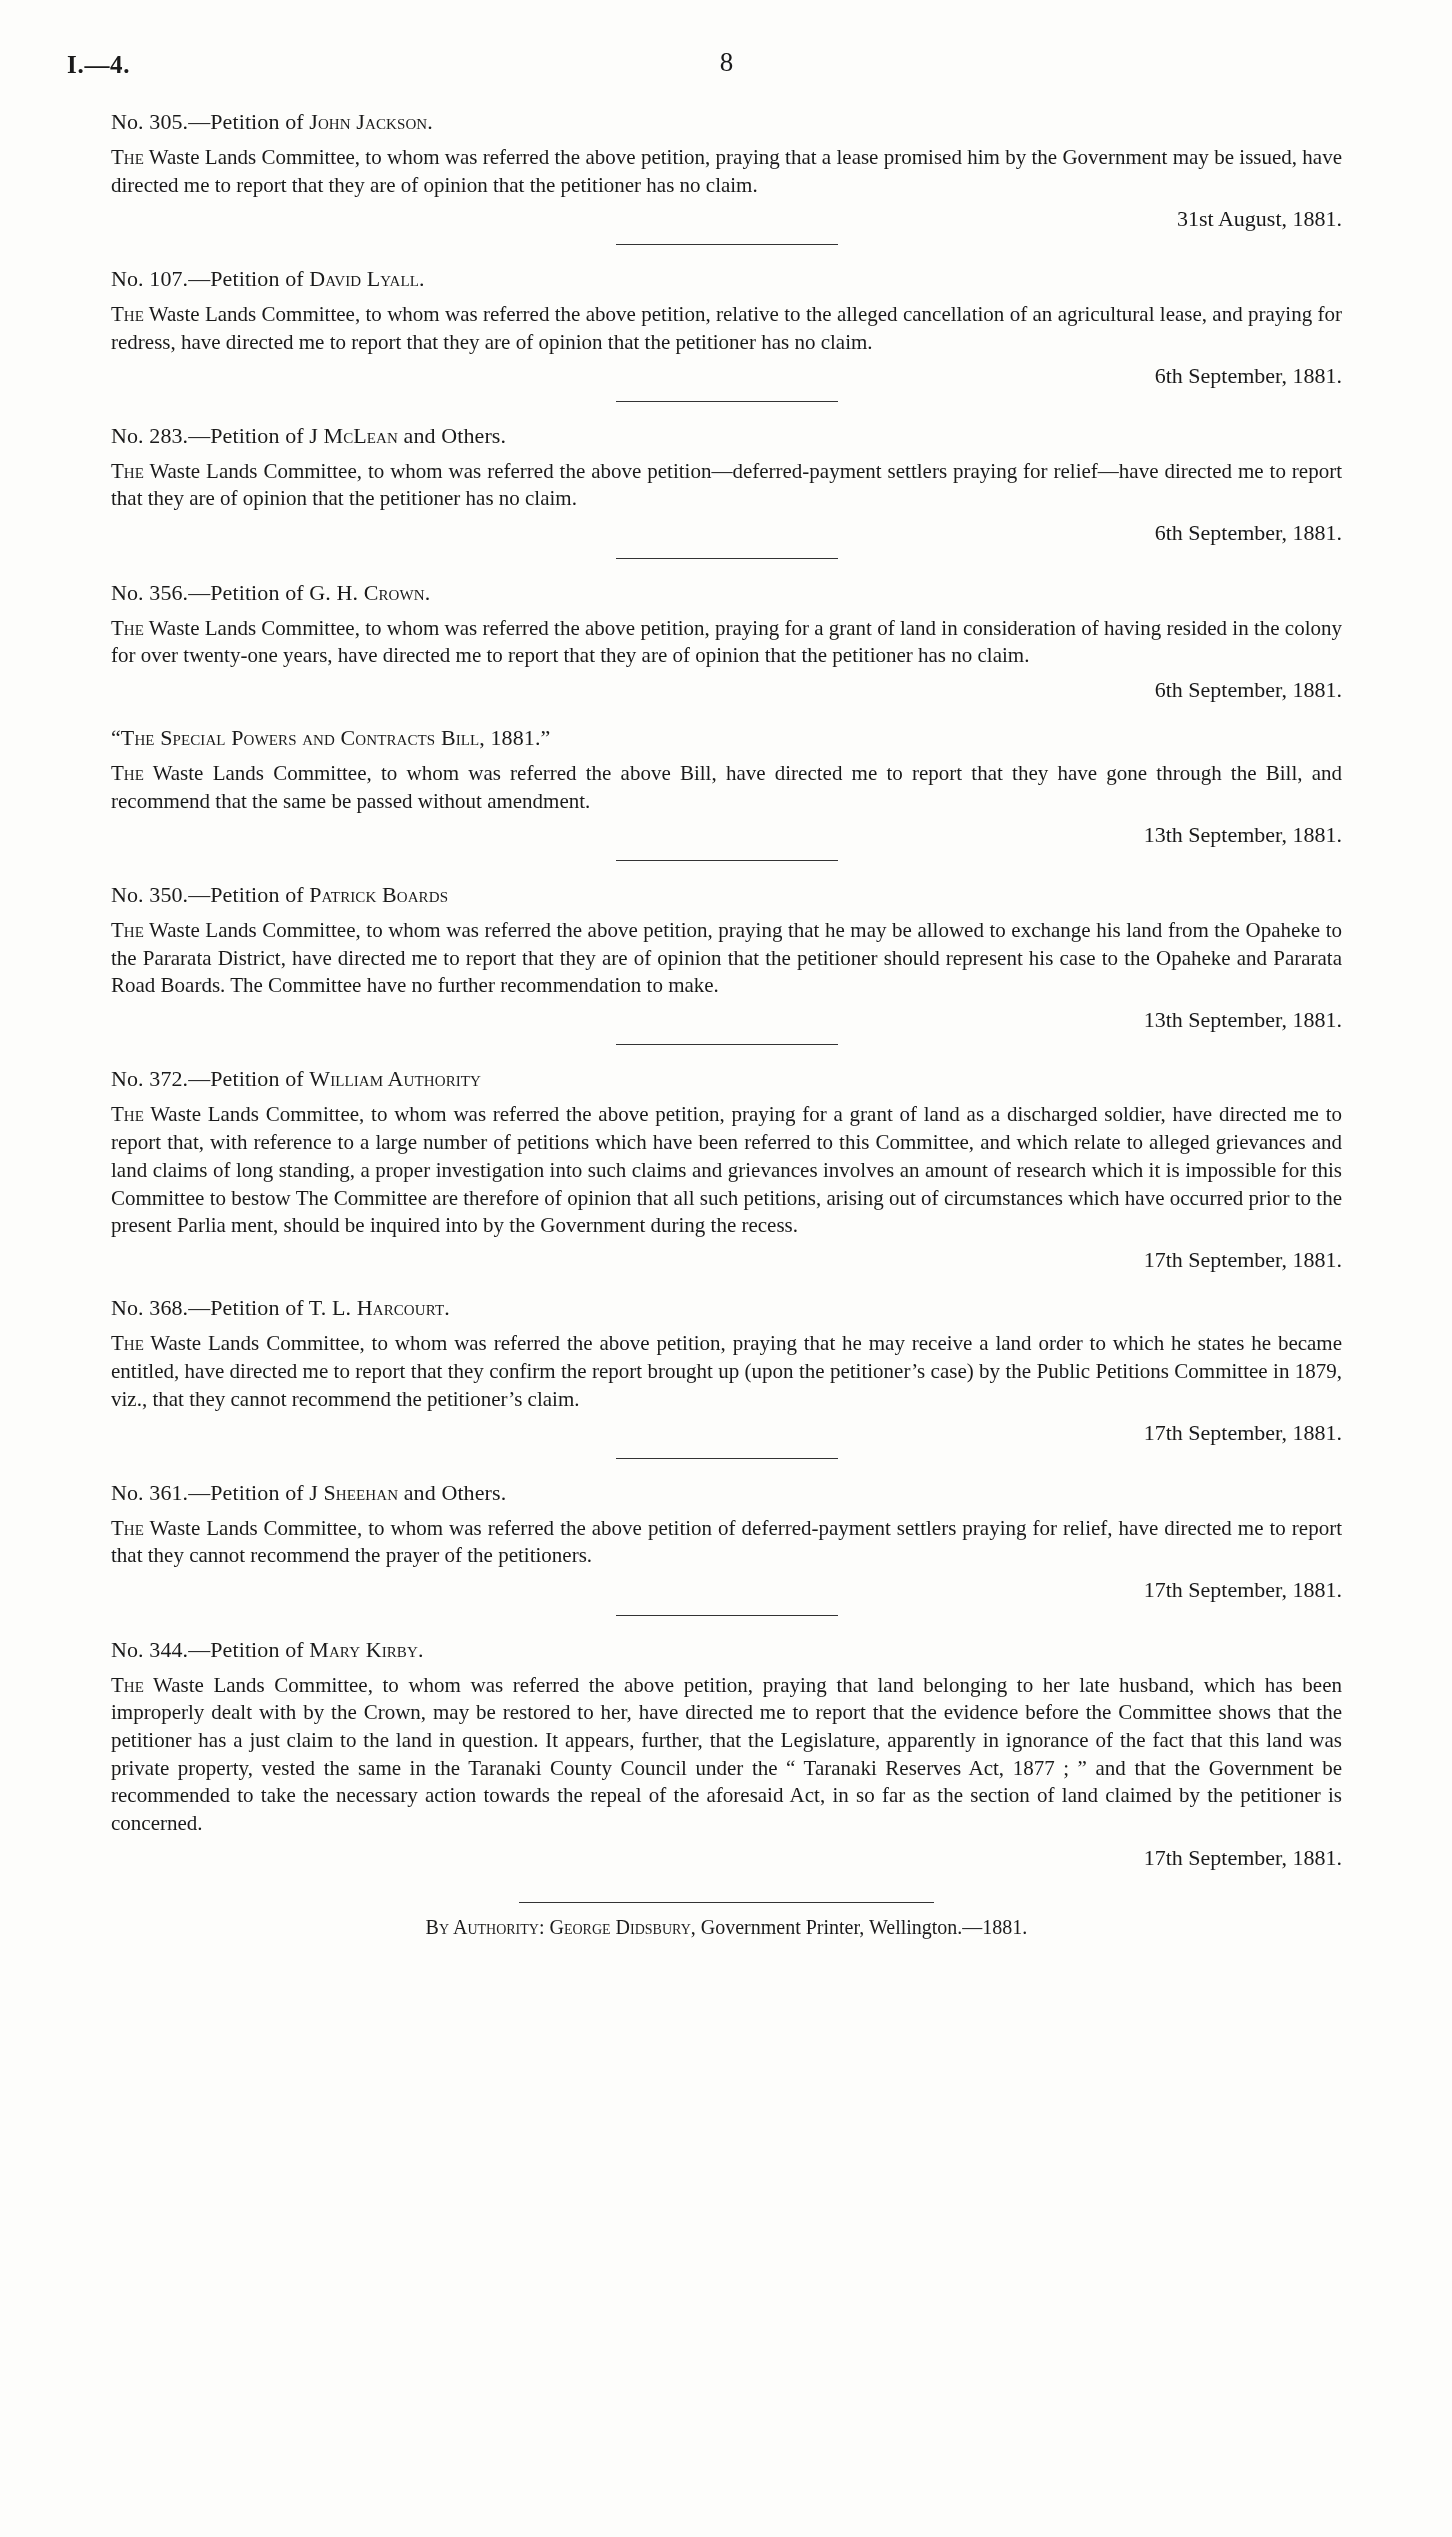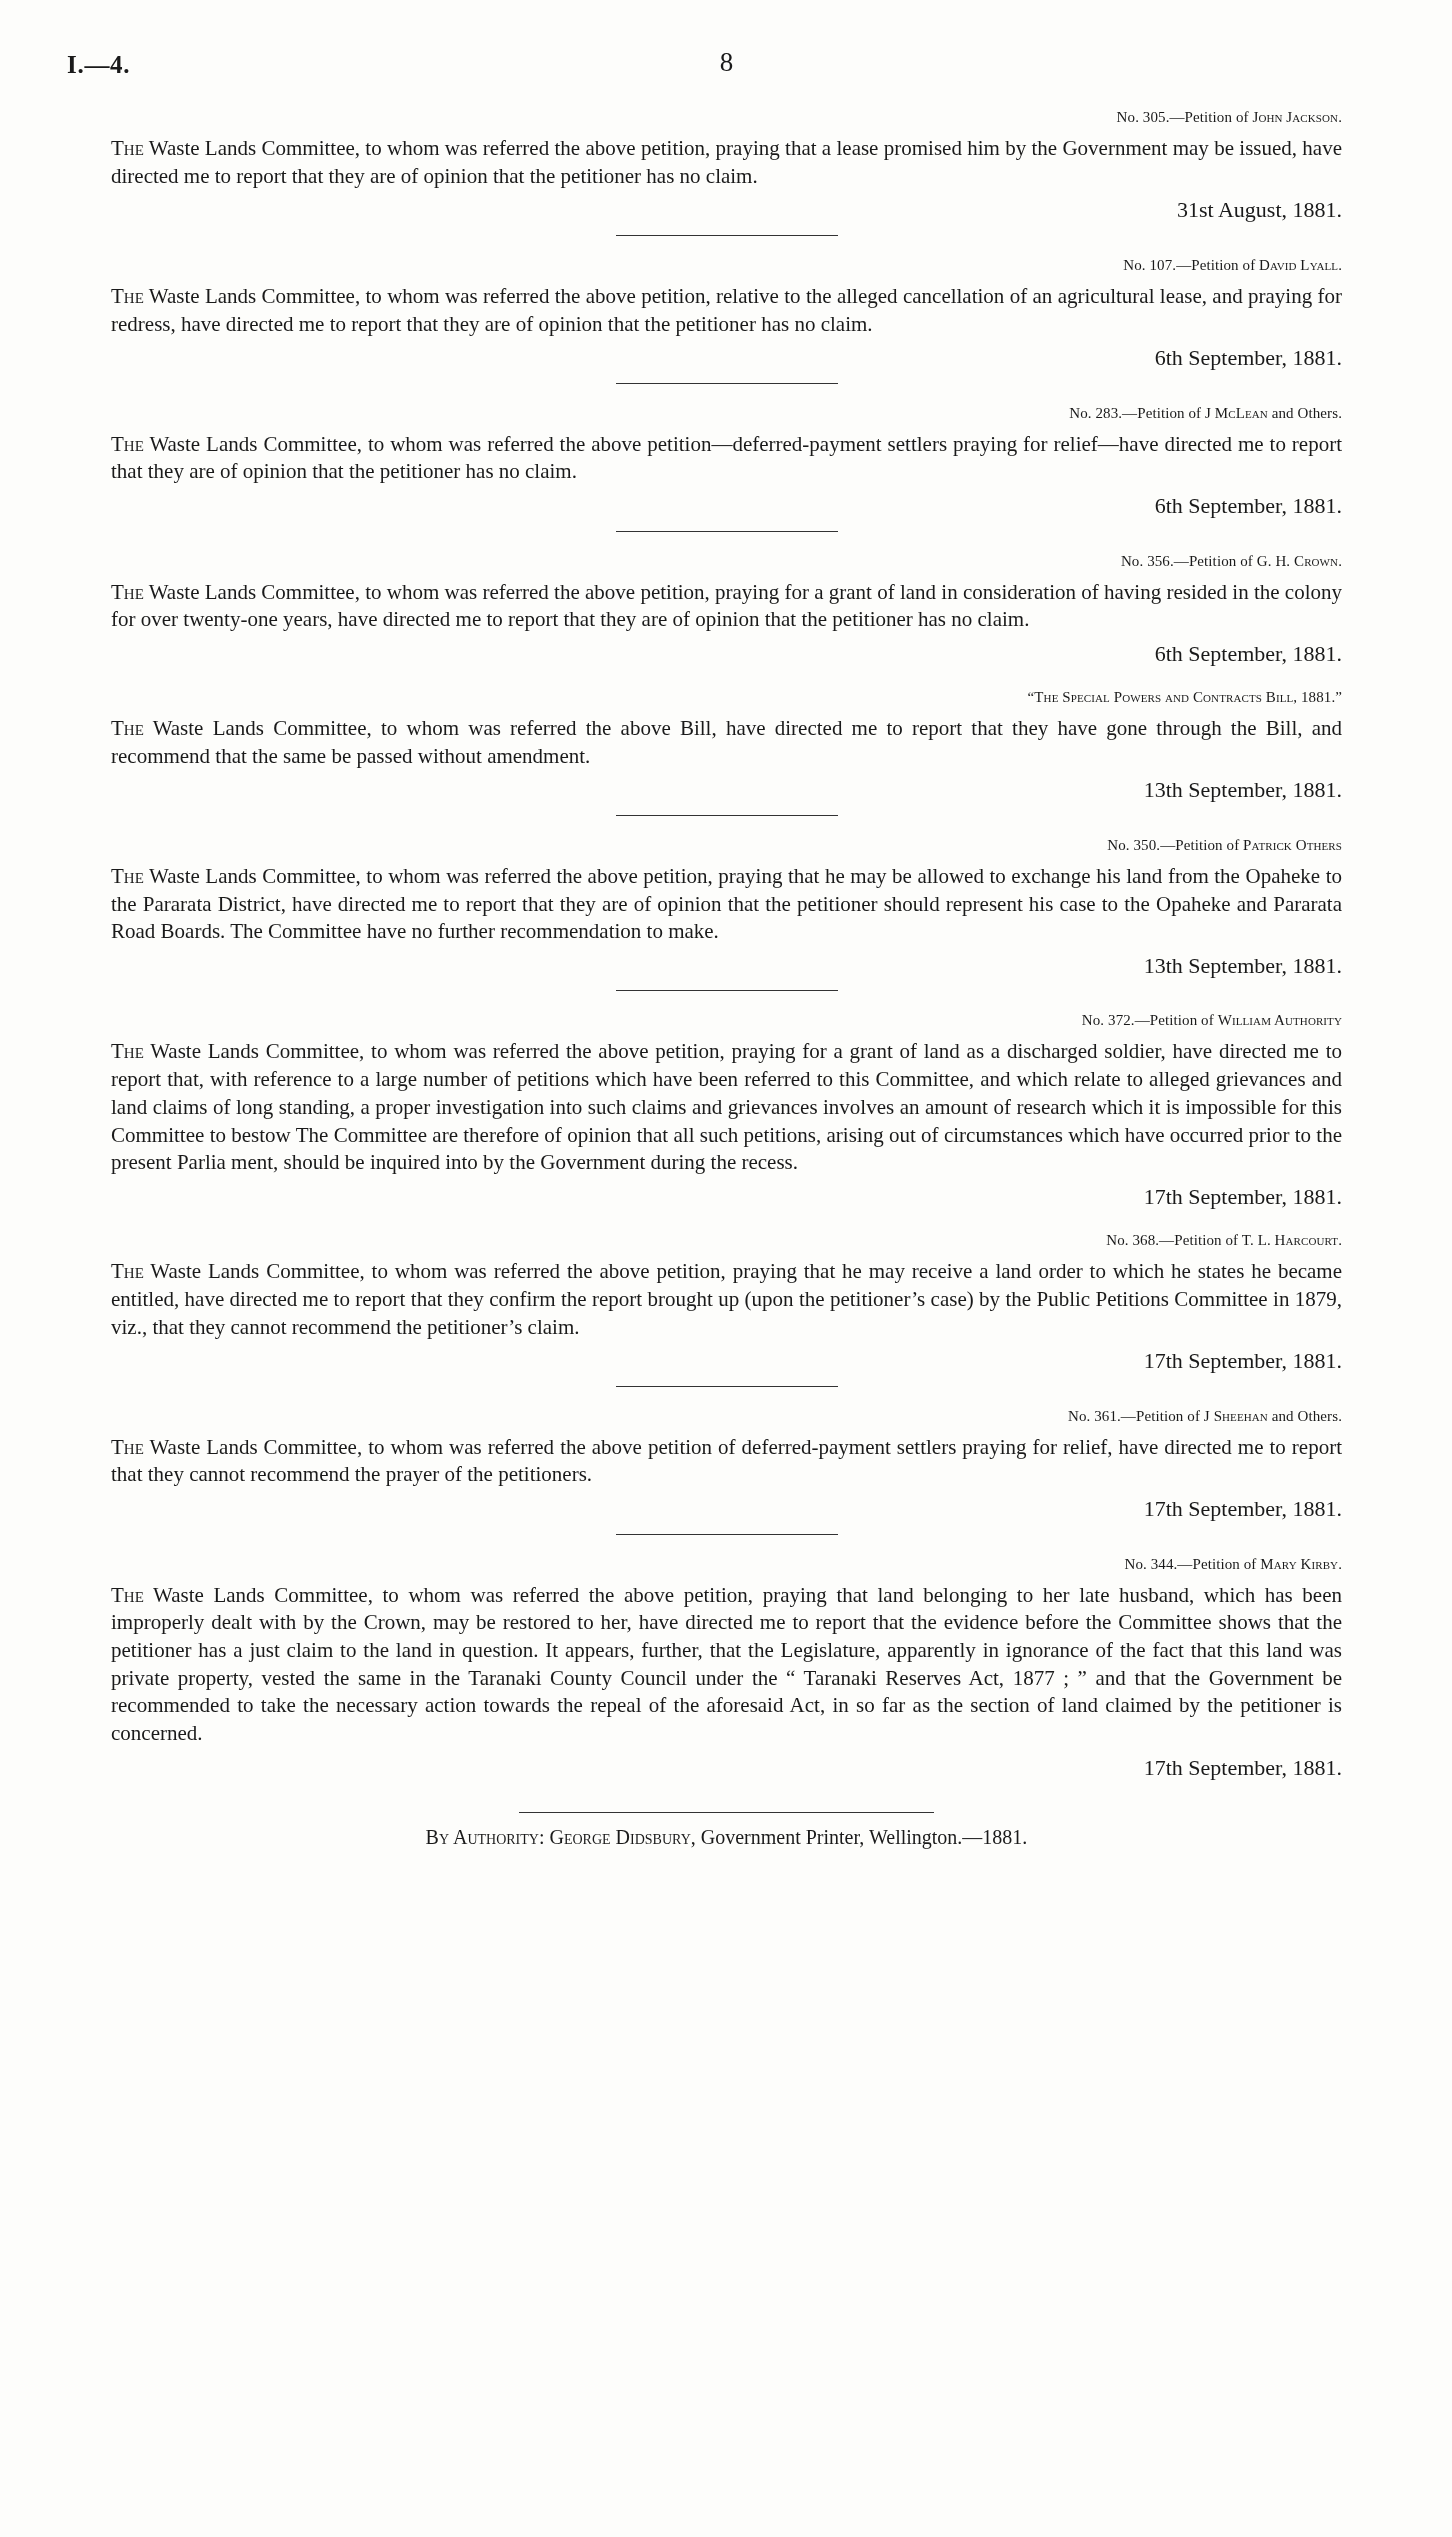--- a/index.html
+++ b/index.html
@@ -38,22 +38,22 @@
     left: 50%;
     top: 3px;
     transform: translateX(-50%);
     font-size: 27px;
     font-family: "Liberation Serif", serif;
   }
   .section {
     margin-top: 4.4px;
   }
   .section-heading {
-    text-align: right;
-    font-size: 15px;
+    text-align: left;
+    font-size: 22px;
     margin: 21px 0 9px 0;
     letter-spacing: 0.1px;
   }
   .section-heading .smallcaps {
     font-variant: small-caps;
   }
   .body-text {
     font-size: 21px;
     line-height: 1.32;
     text-align: justify;
@@ -131,21 +131,21 @@
   </div>
 
   <div class="section">
     <div class="section-heading"><span class="smallcaps">“The Special Powers and Contracts Bill, 1881.”</span></div>
     <div class="body-text"><span class="lead">The</span><span> Waste Lands Committee, to whom was referred the above Bill, have directed me to report that they have gone through the Bill, and recommend that the same be passed without amendment.</span></div>
     <div class="date-line">13th September, 1881.</div>
     <div class="rule"></div>
   </div>
 
   <div class="section">
-    <div class="section-heading"><span>No. 350.—Petition of </span><span class="smallcaps">Patrick Others</span></div>
+    <div class="section-heading"><span>No. 350.—Petition of </span><span class="smallcaps">Patrick Boards</span></div>
     <div class="body-text"><span class="lead">The</span><span> Waste Lands Committee, to whom was referred the above petition, praying that he may be allowed to exchange his land from the Opaheke to the Pararata District, have directed me to report that they are of opinion that the petitioner should represent his case to the Opaheke and Pararata Road Boards.   The Committee have no further recommendation to make.</span></div>
     <div class="date-line">13th September, 1881.</div>
     <div class="rule"></div>
   </div>
 
   <div class="section">
     <div class="section-heading"><span>No. 372.—Petition of </span><span class="smallcaps">William Authority</span></div>
     <div class="body-text"><span class="lead">The</span><span> Waste Lands Committee, to whom was referred the above petition, praying for a grant of land as a discharged soldier, have directed me to report that, with reference to a large number of petitions which have been referred to this Committee, and which relate to alleged grievances and land claims of long standing, a proper investigation into such claims and grievances involves an amount of research which it is impossible for this Committee to bestow   The Committee are therefore of opinion that all such petitions, arising out of circumstances which have occurred prior to the present Parlia­ ment, should be inquired into by the Government during the recess.</span></div>
     <div class="date-line">17th September, 1881.</div>
   </div>

